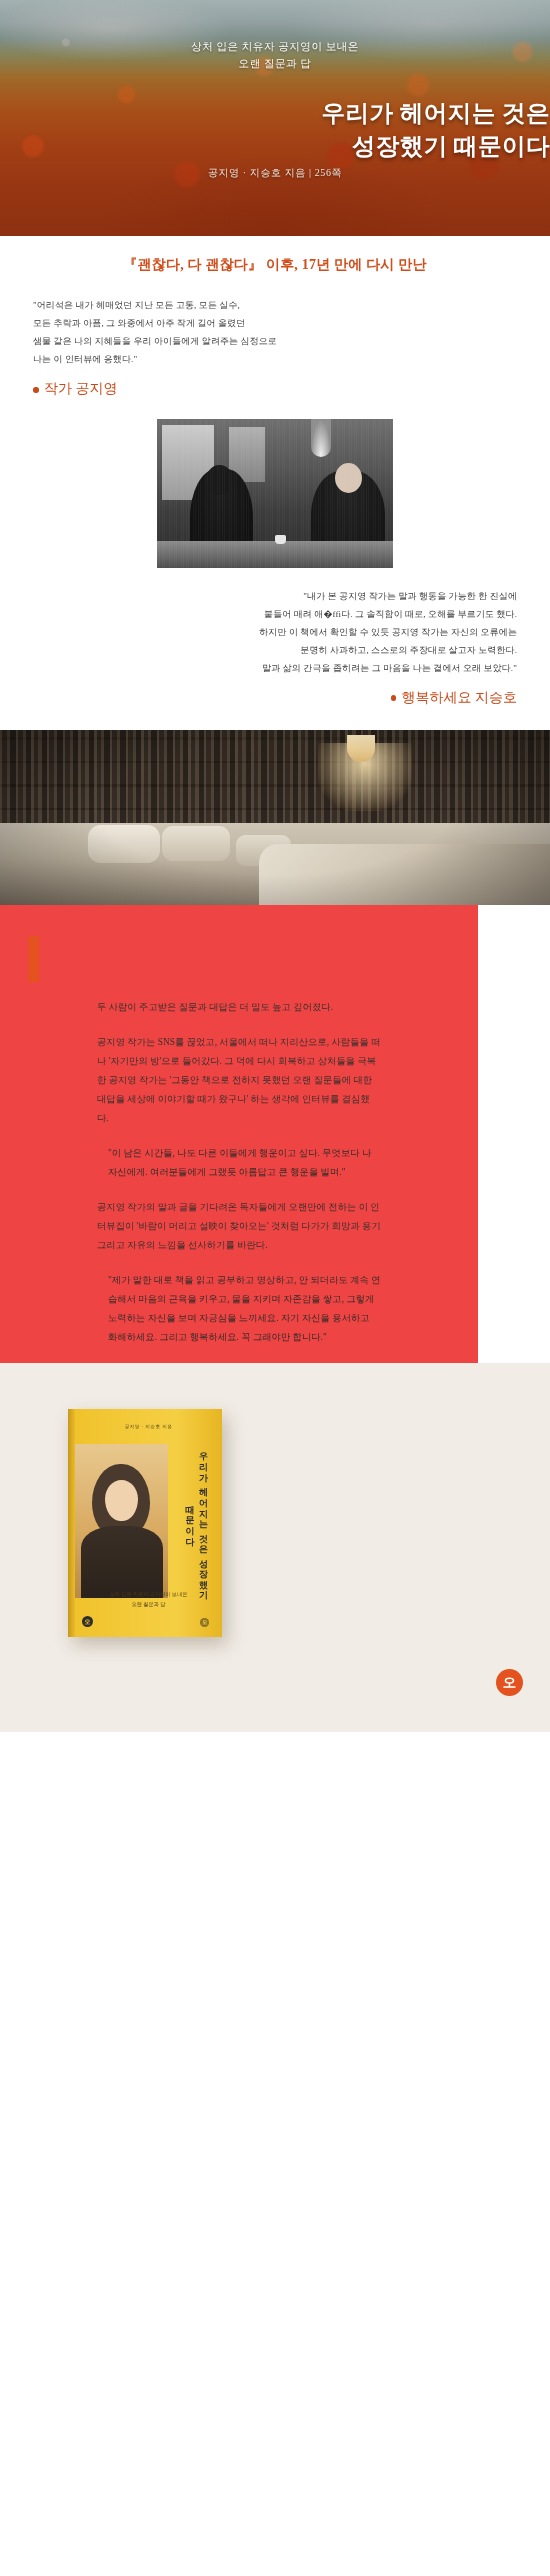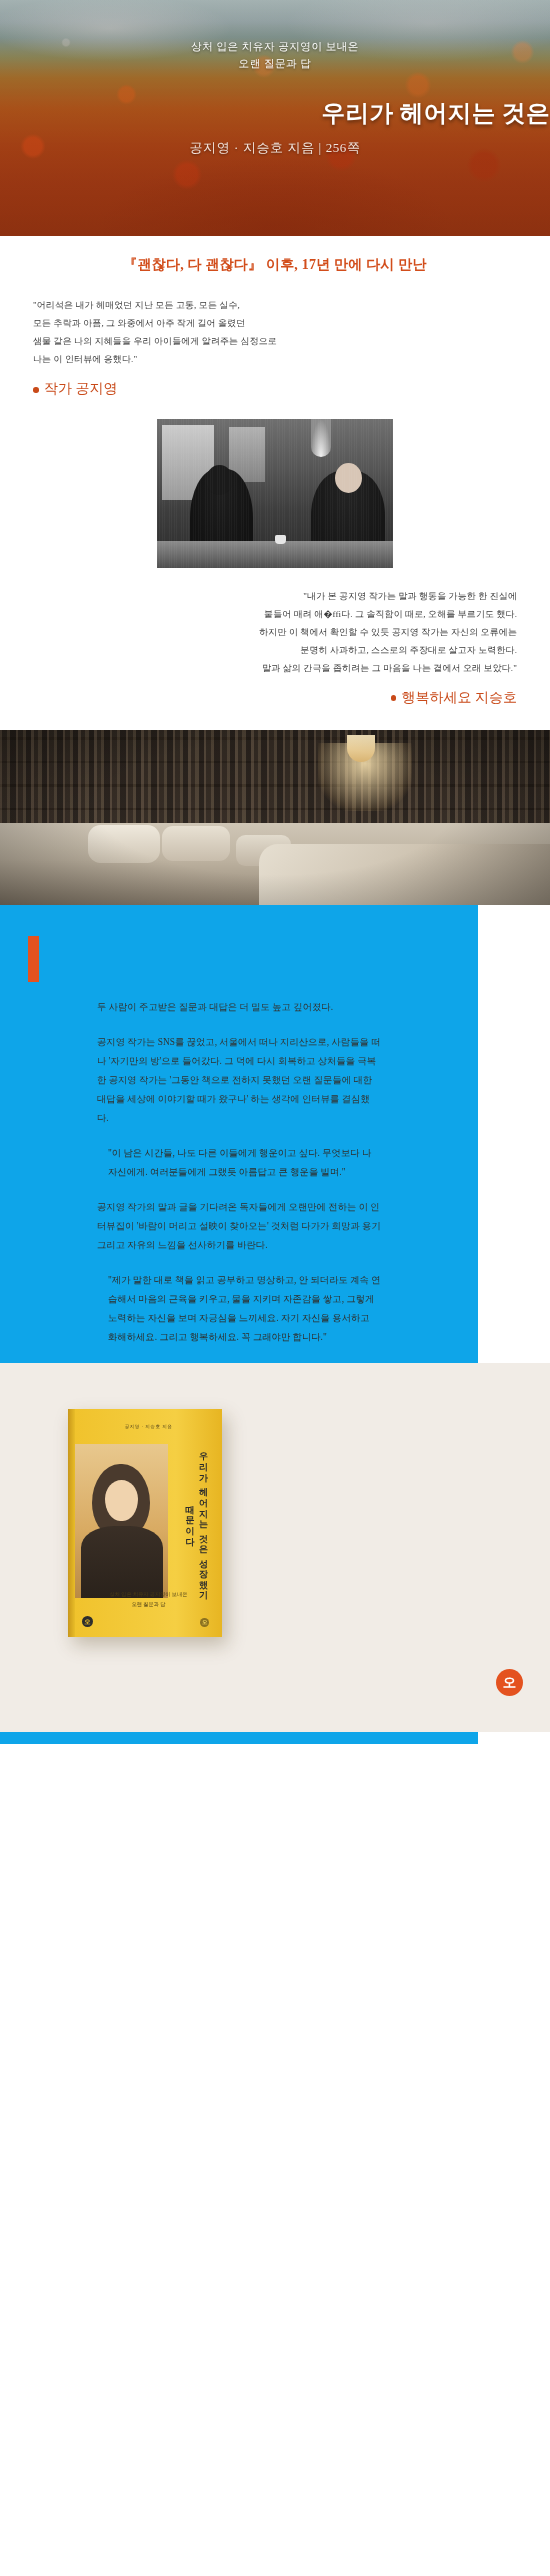--- a/index.html
+++ b/index.html
@@ -74,22 +74,22 @@
   .hero-title {
     margin-top: 23.6px;
     font-size: 23.6px;
     font-weight: 700;
     line-height: 1.42;
     letter-spacing: 0.4px;
     text-shadow: 0 1.6px 3.9px rgba(0,0,0,0.45);
     text-align: right;
   }
   .hero-byline {
-    margin-top: 9px;
-    font-size: 13px;
+    margin-top: 2px;
+    font-size: 10px;
     letter-spacing: 0.6px;
     color: #f2e4dc;
     text-shadow: 0 0.8px 2.4px rgba(0,0,0,0.45);
   }
 
   
   .band {
     width: 550px;
     padding: 20.4px 0 17.3px;
     text-align: center;
@@ -296,22 +296,22 @@
   }
   .p2-dark {
     position: absolute; inset: 0;
     background: radial-gradient(ellipse 440px 165px at 50% 45%, rgba(0,0,0,0) 40%, rgba(0,0,0,0.45) 100%);
   }
 
   
   .body-section {
     position: relative;
     width: 478px;
-    background: #0ea5e9;
-    padding: 46px 0 12px 0;
+    background: #ef4444;
+    padding: 46px 0 0 0;
   }
   .accent-bar {
     position: absolute;
     left: 28px;
     top: 31px;
     width: 11px;
     height: 46px;
     background: #e4521f;
   }
   .accent-square {
@@ -476,20 +476,21 @@
     <div class="hero-bg"></div>
     <div class="hero-blur"></div>
     <div class="hero-shade"></div>
     <div class="hero-text">
       <div class="hero-kicker">
         <div>상처 입은 치유자 공지영이 보내온</div>
         <div>오랜 질문과 답</div>
       </div>
       <div class="hero-title">
         <div>우리가 헤어지는 것은</div>
+        <div>성장했기 때문이다</div>
       </div>
       <div class="hero-byline">공지영 · 지승호 지음 | 256쪽</div>
     </div>
   </div>
 
   <div class="band">
     <div class="band-l1">『괜찮다, 다 괜찮다』 이후, 17년 만에 다시 만난</div>
   </div>
 
   <div class="quote-block">

